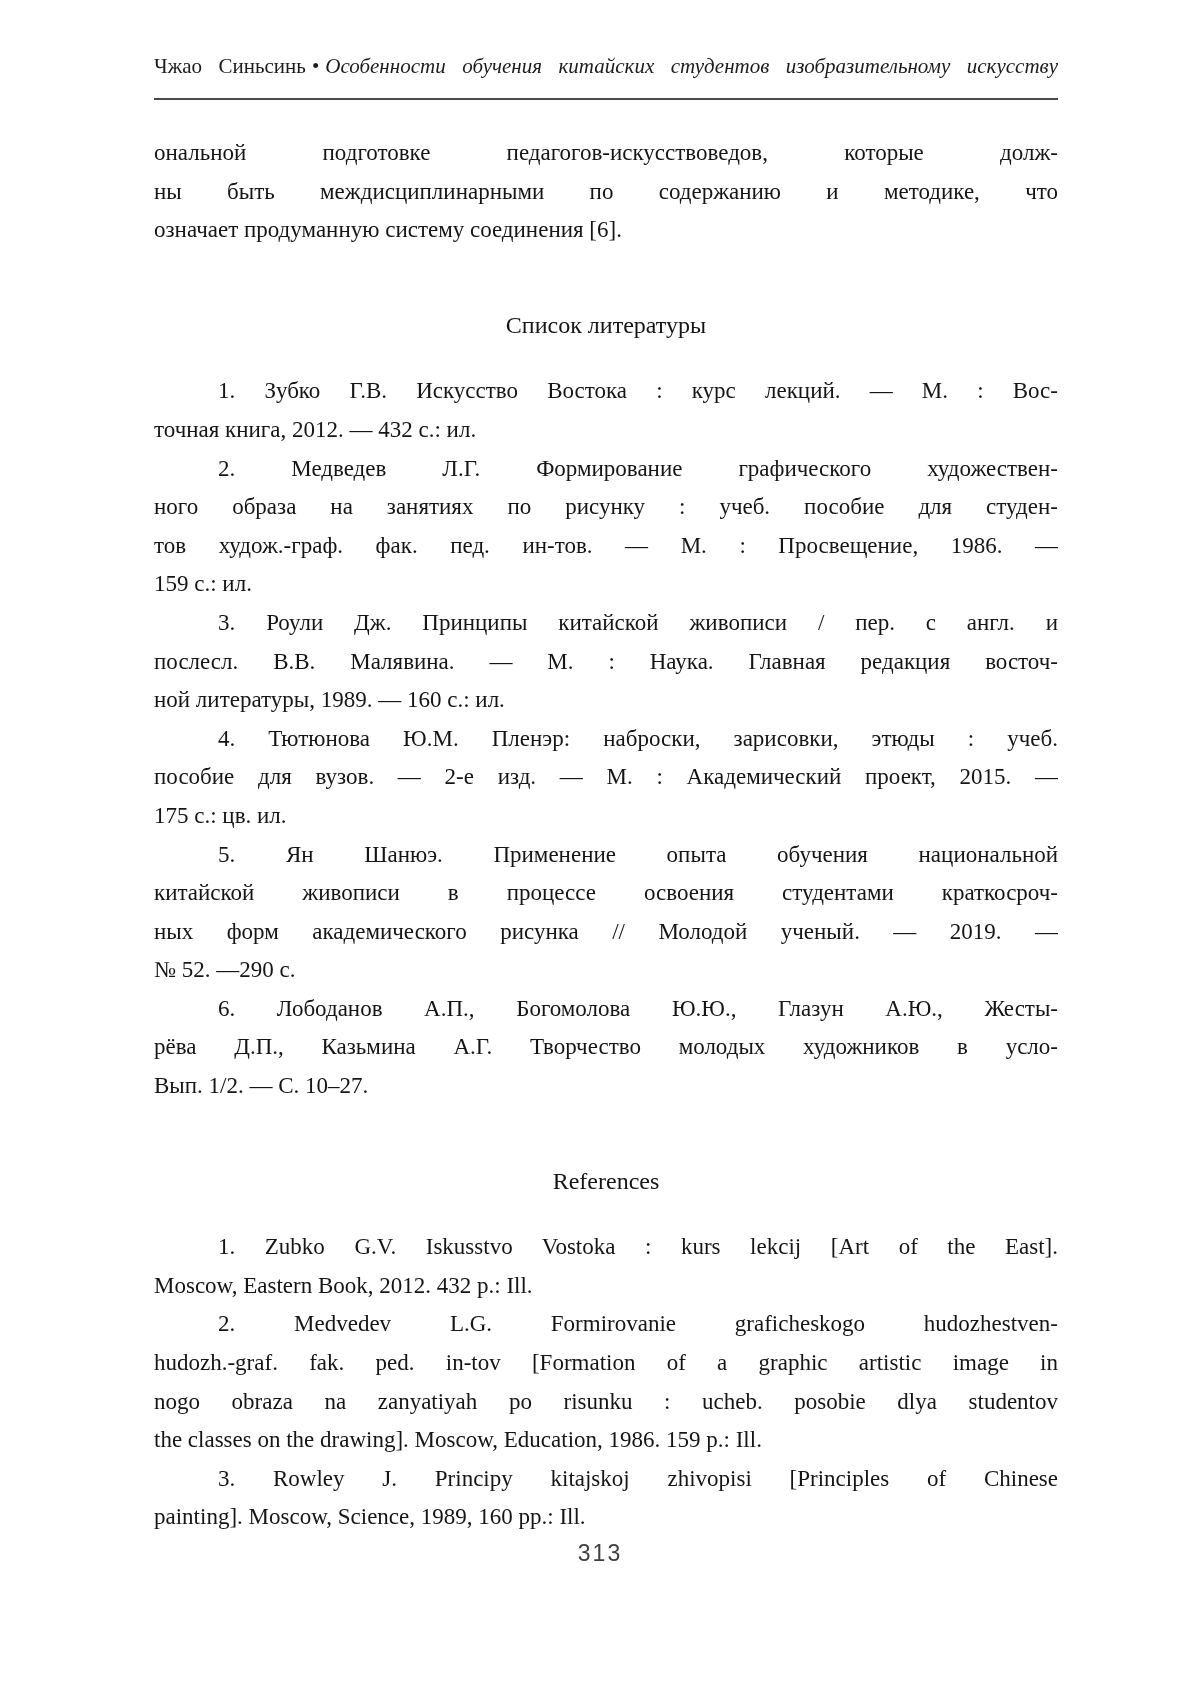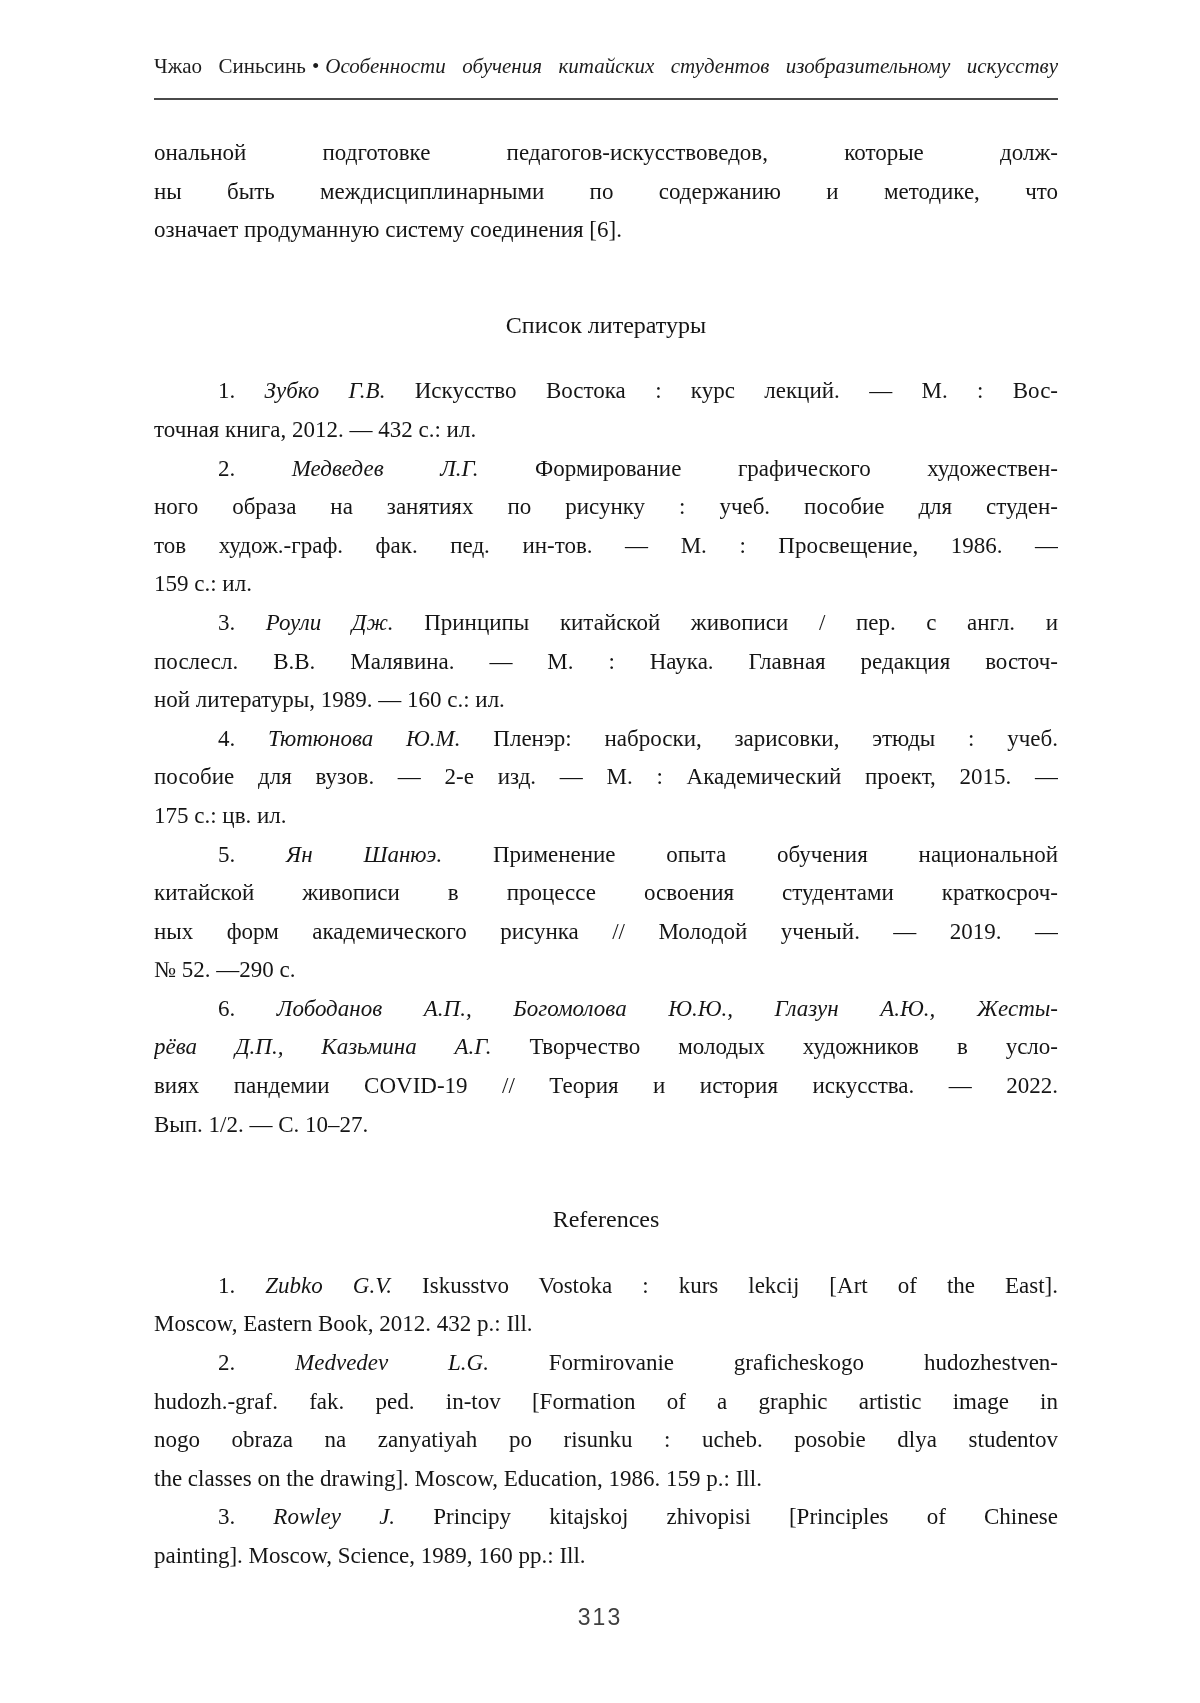--- a/index.html
+++ b/index.html
@@ -52,36 +52,36 @@
     text-align: justify;
     text-align-last: justify;
     overflow: hidden;
     white-space: nowrap;
   }
   .line.last {
     text-align: left;
     text-align-last: left;
   }
   .line.first { padding-left: 64px; }
-  .it { font-style: italic; }
+  .it { }
   .section-heading {
     margin-top: 56px;
     text-align: center;
     text-align-last: center;
     font-size: 24px;
     line-height: 38.6px;
   }
   .ref-list { margin-top: 28px; }
   .ref-list.en { }
   .ref-item { margin: 0; }
   
   .folio {
     position: absolute;
     left: 0;
-    top: 1604px;
+    top: 1540px;
     width: 1200px;
     text-align: center;
     font-family: "Liberation Sans", sans-serif;
     font-size: 23px;
     letter-spacing: 2px;
     color: #3f3f3f;
   }
 </style>
 </head>
 <body>
@@ -125,21 +125,20 @@
         </div>
         <div class="ref-item">
           <div class="line first"><span>5. </span><span class="it">Ян Шанюэ.</span><span> Применение опыта обучения национальной</span></div>
           <div class="line"><span>китайской живописи в процессе освоения студентами краткосроч-</span></div>
           <div class="line"><span>ных форм академического рисунка // Молодой ученый. — 2019. —</span></div>
           <div class="line last"><span>№ 52. —290 с.</span></div>
         </div>
         <div class="ref-item">
           <div class="line first"><span>6. </span><span class="it">Лободанов А.П., Богомолова Ю.Ю., Глазун А.Ю., Жесты-</span></div>
           <div class="line"><span class="it">рёва Д.П., Казьмина А.Г.</span><span> Творчество молодых художников в усло-</span></div>
-          <div class="line"><span>виях пандемии COVID-19 // Теория и история искусства. — 2022.</span></div>
           <div class="line last"><span>Вып. 1/2. — С. 10–27.</span></div>
         </div>
       </div>
 
     <div class="section-heading">References</div>
 
     <div class="bodytext ref-list en">
         <div class="ref-item">
           <div class="line first"><span>1. </span><span class="it">Zubko G.V.</span><span> Iskusstvo Vostoka : kurs lekcij [Art of the East].</span></div>
           <div class="line last"><span>Moscow, Eastern Book, 2012. 432 p.: Ill.</span></div>

